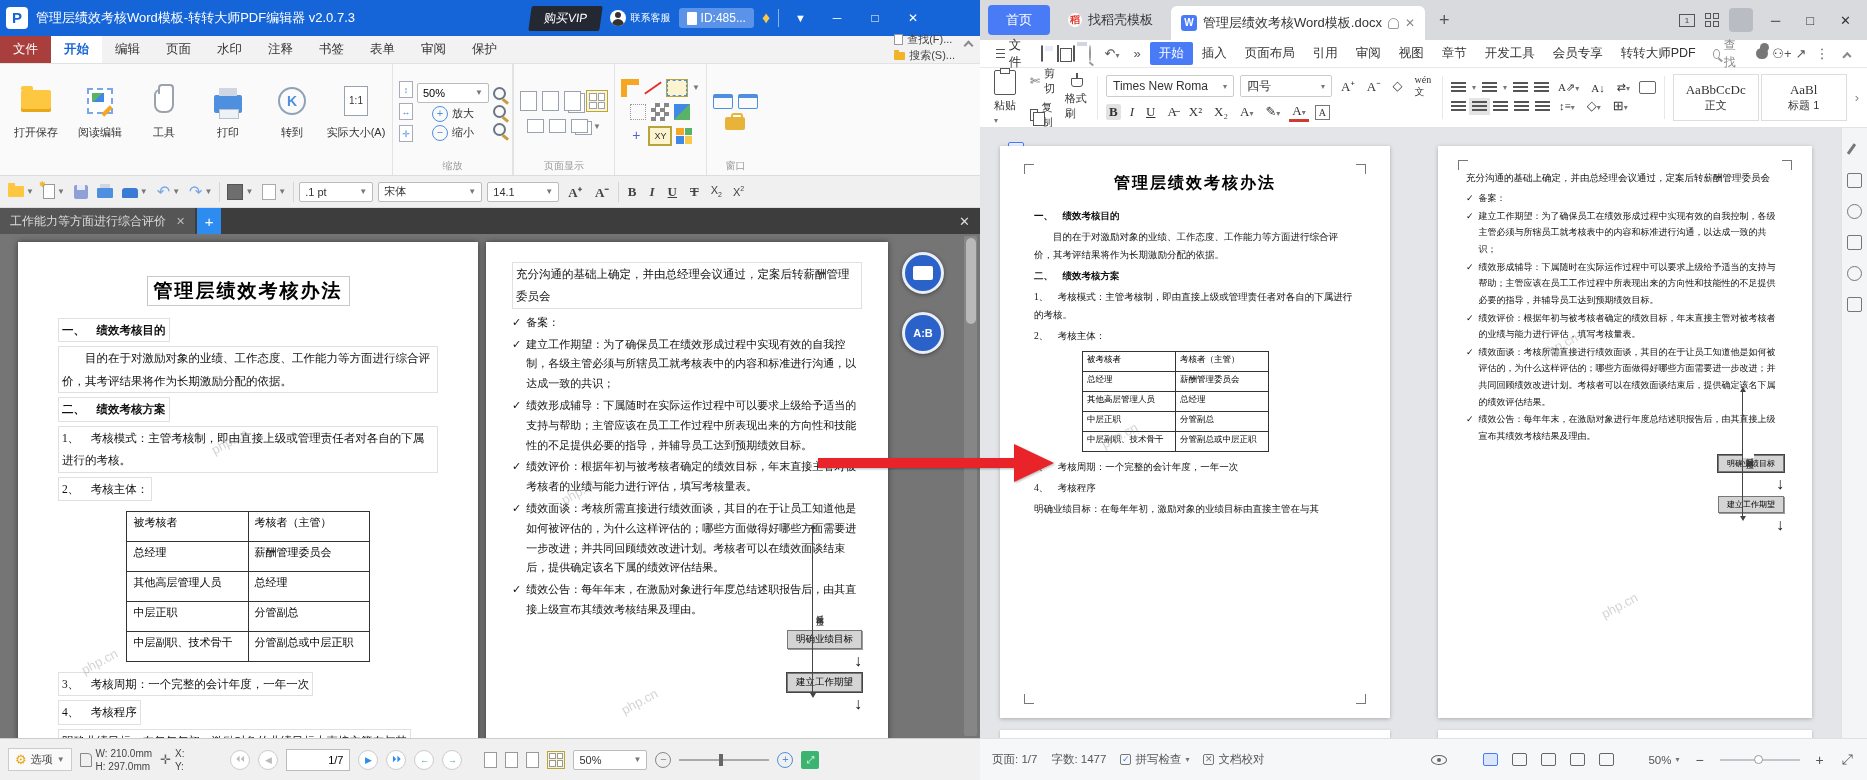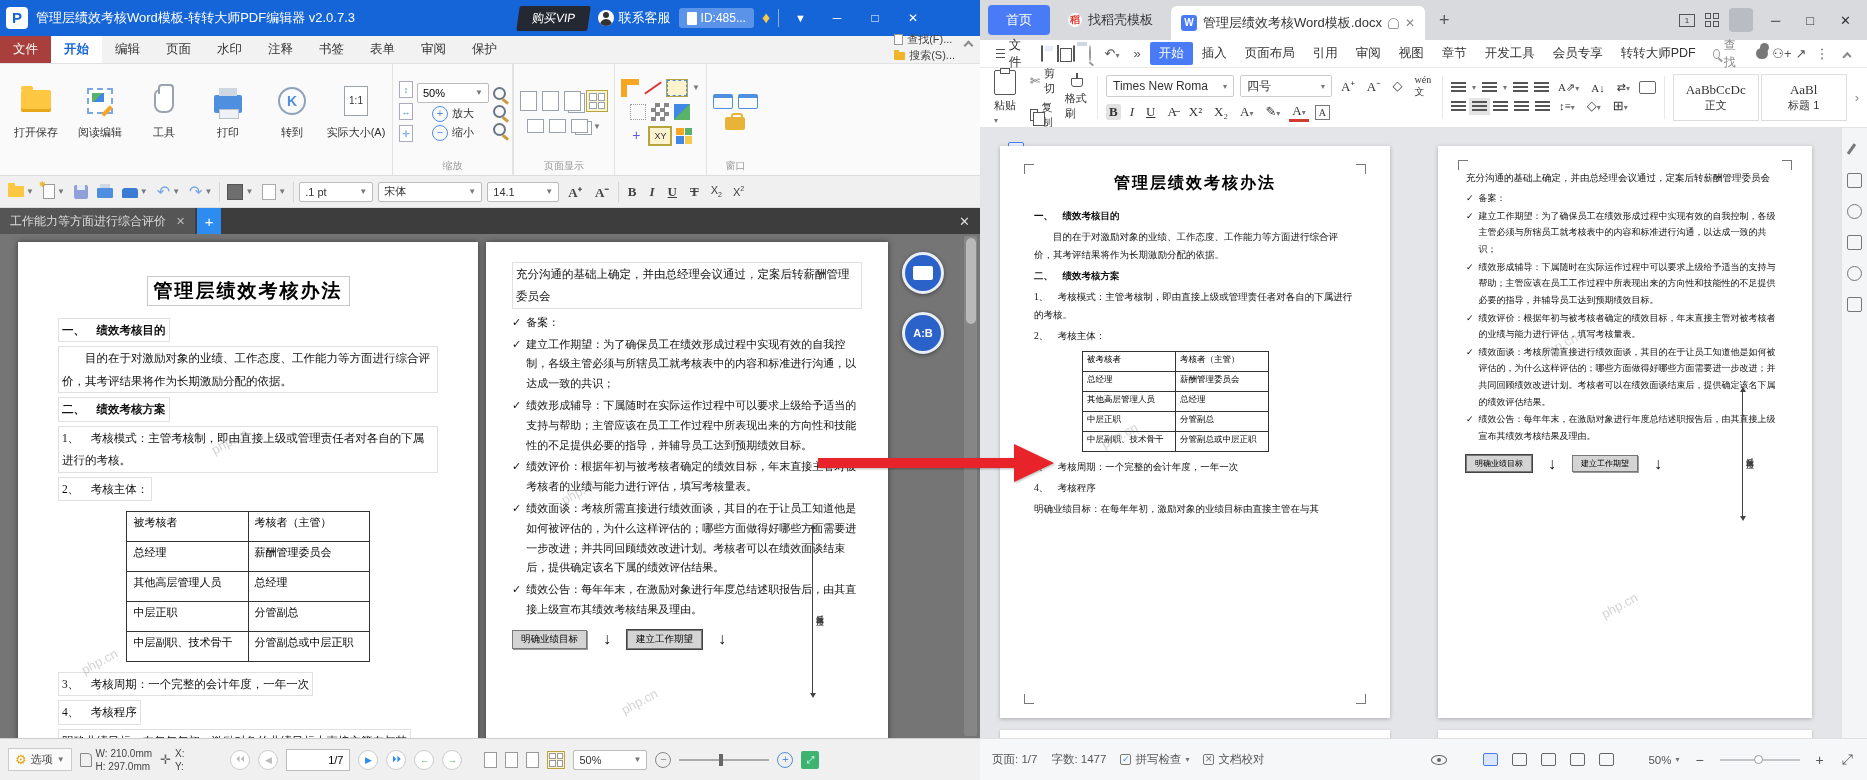--- a/index.html
+++ b/index.html
@@ -5,21 +5,21 @@
   *{box-sizing:border-box;margin:0;padding:0;font-family:"Liberation Sans",sans-serif}
   body{background:#333}
   .screen{position:relative;width:1867px;height:780px;overflow:hidden;background:#222;display:flex}
   .spacer{flex:1}
   
   .pdf{width:980px;height:780px;display:flex;flex-direction:column;background:#f5f5f5}
   .p-titlebar{height:36px;background:#1565d8;display:flex;align-items:center;padding:0 6px;gap:8px;color:#fff}
   .p-logo{width:22px;height:22px;background:#fff;border-radius:4px;color:#1565d8;font-weight:bold;text-align:center;line-height:22px;font-size:15px}
   .p-title{font-size:13px;white-space:nowrap}
   .vip-btn{background:#232833;color:#fff;font-size:12px;padding:4px 14px;transform:skewX(-8deg);border-radius:2px;cursor:pointer}
-  .support{display:flex;align-items:center;gap:5px;font-size:13px;cursor:pointer}
+  .support{display:flex;align-items:center;gap:5px;font-size:10px;cursor:pointer}
   .avatar-ico{width:16px;height:16px;border-radius:50%;background:#fff;position:relative;overflow:hidden}
   .avatar-ico::before{content:"";position:absolute;left:5px;top:2px;width:6px;height:6px;border-radius:50%;background:#333}
   .avatar-ico::after{content:"";position:absolute;left:2px;top:9px;width:12px;height:8px;border-radius:6px 6px 0 0;background:#333}
   .id-badge{background:#5b93e8;border-radius:3px;display:flex;align-items:center;gap:4px;font-size:12px;padding:3px 8px;cursor:pointer}
   .doc-ico{width:10px;height:13px;background:#fff;border-radius:1px;display:inline-block}
   .diamond{color:#f7c948;font-size:16px;cursor:pointer}
   .tsep{width:1px;height:18px;background:rgba(255,255,255,.5)}
   .tb-caret{font-size:11px;cursor:pointer;padding:0 8px}
   .winbtn{width:30px;text-align:center;font-size:12px;cursor:pointer;padding:4px 0}
   .p-titlebar .pad-r{width:38px}
@@ -239,21 +239,21 @@
   
   .docpad{padding:34px 40px 0 40px;position:relative;height:100%}
   .dtitle{font-family:"Liberation Serif",serif;font-weight:bold;text-align:center;border:1px solid #c9c9c9;width:fit-content;margin:0 auto 12px;padding:1px 6px;letter-spacing:2px}
   .dsec,.dp{font-family:"Liberation Serif",serif;color:#111}
   .dsec{font-weight:bold}
   .pbox{border:1px solid #e0e0e0;margin:4px 0;padding:0 3px;width:fit-content;max-width:100%}
   .dtable{border-collapse:collapse;margin:10px auto}
   .dtable td{border:1px solid #333;font-family:"Liberation Serif",serif;vertical-align:top}
   .bullet{display:flex;gap:5px;font-family:"Liberation Serif",serif;color:#111}
   .chk{flex:none}
-  .flowwrap{position:relative;display:flex;flex-direction:row;align-items:center;gap:16px;margin-top:10px}
+  .flowwrap{position:relative;display:flex;flex-direction:column;align-items:flex-end;gap:3px;margin-top:10px}
   .fbox{background:#d4d4d4;border:1px solid #777;font-family:"Liberation Serif",serif;padding:2px 8px;box-shadow:1px 1px 0 #999}
   .fbox.sel{outline:1.5px solid #444}
   .farrow{font-weight:bold;color:#111}
   .fside{position:absolute;border-left:1px solid #444;display:flex;align-items:center;justify-content:center}
   .fside span{writing-mode:vertical-rl;font-size:8px;color:#333;letter-spacing:1px;background:#fff;padding:2px 0}
   .fside::before{content:"";position:absolute;top:-5px;left:-3.5px;border:3px solid transparent;border-bottom:5px solid #444}
   .fside::after{content:"";position:absolute;bottom:-5px;left:-3.5px;border:3px solid transparent;border-top:5px solid #444}
   
   .pdf-doc .dtitle{font-size:19px}
   .pdf-doc .dsec,.pdf-doc .dp{font-size:11.5px;line-height:1.95}

